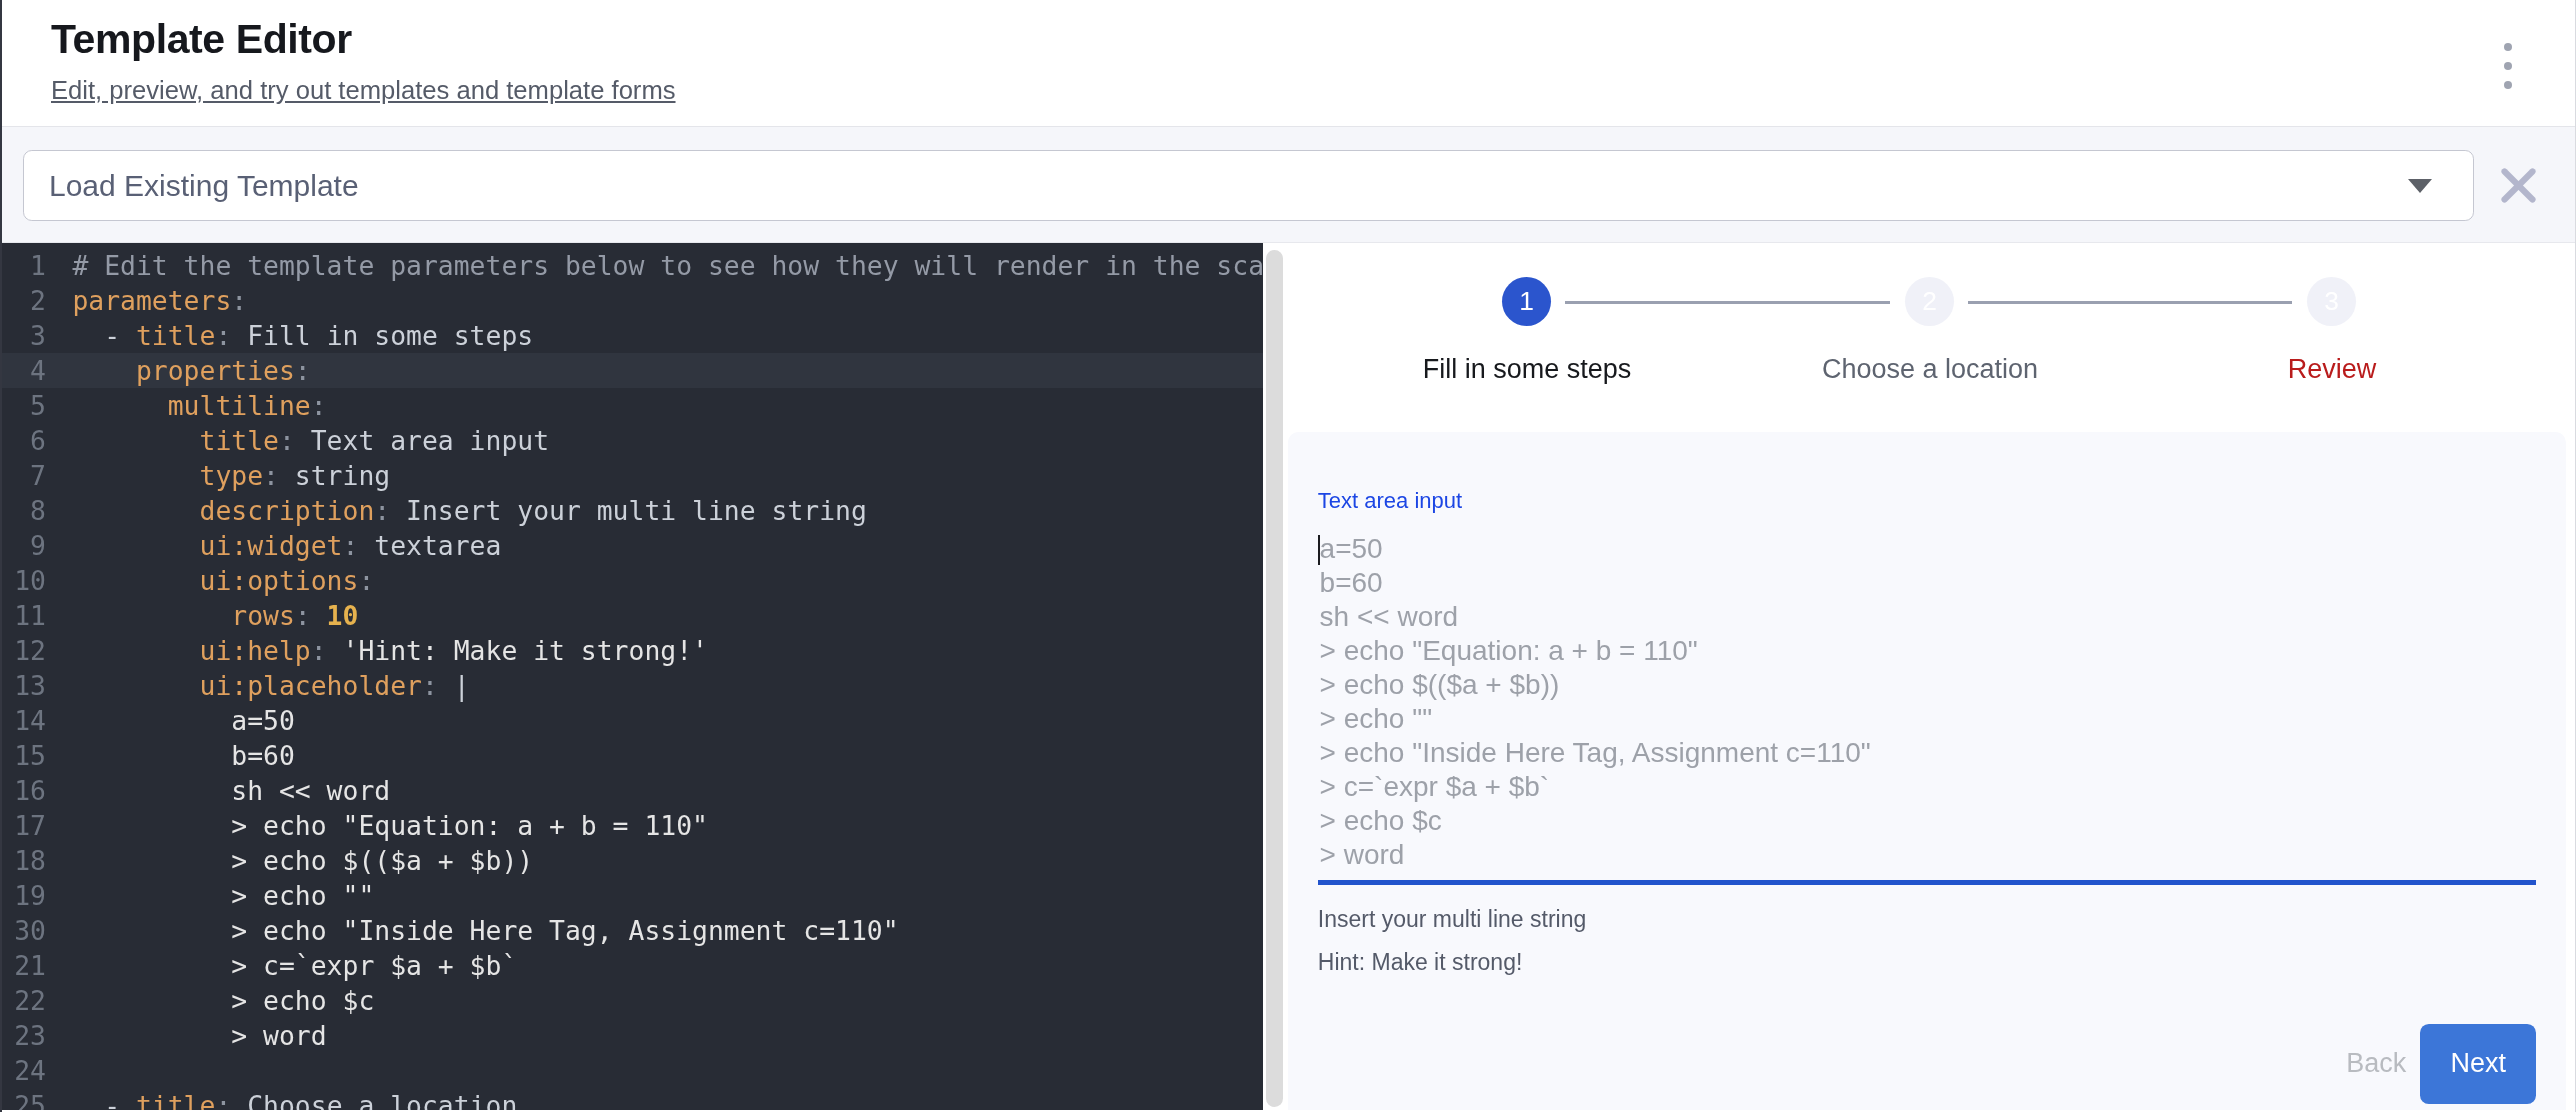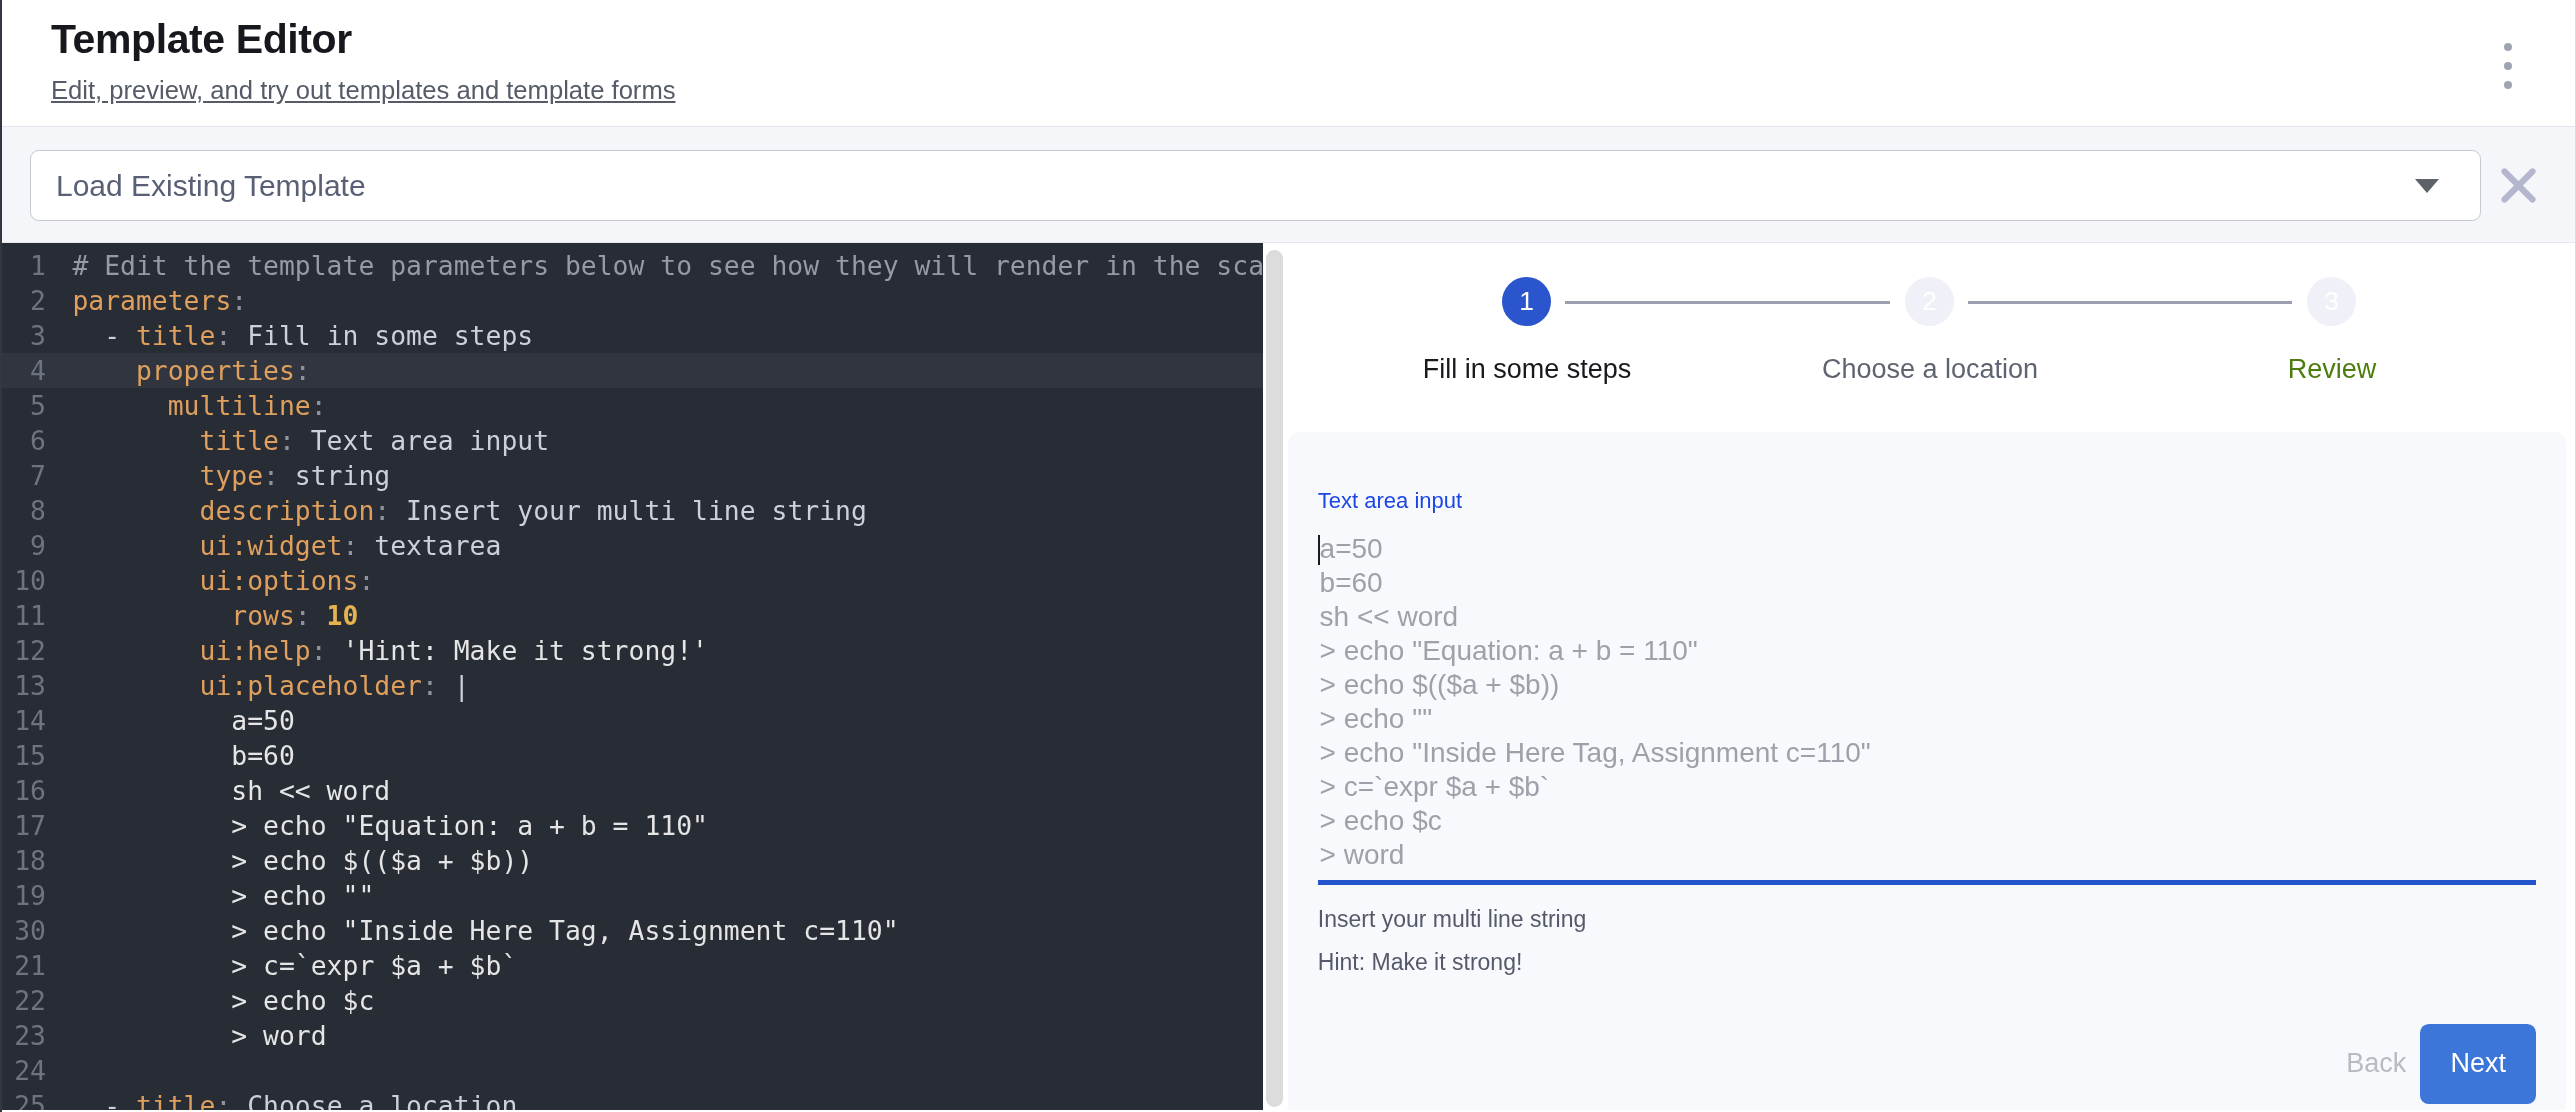--- a/index.html
+++ b/index.html
@@ -10,21 +10,21 @@
   
   .hdr{position:relative;height:127px;box-sizing:border-box;border-bottom:1.8px solid #e4e5ea;background:#ffffff;}
   .hdr-title{position:absolute;left:49px;top:16px;font-size:41px;font-weight:700;color:#16181d;letter-spacing:-0.4px;}
   .hdr-sub{position:absolute;left:49px;top:76px;font-size:25.6px;color:#555b68;text-decoration:underline;}
   .kebab{position:absolute;right:48px;top:37px;width:39px;height:58px;display:flex;flex-direction:column;
          align-items:center;justify-content:center;gap:10.6px;cursor:pointer;}
   .kebab i{width:8px;height:8px;border-radius:50%;background:#9fa4b1;display:block;}
 
   
   .loadrow{position:relative;height:116px;background:#f5f6fa;box-sizing:border-box;border-bottom:1.8px solid #e7e8ed;}
-  .select{position:absolute;left:28px;top:23px;width:2451px;height:71px;box-sizing:border-box;background:#ffffff;
+  .select{position:absolute;left:21px;top:23px;width:2451px;height:71px;box-sizing:border-box;background:#ffffff;
           border:1.8px solid #c5c7d1;border-radius:8.8px;display:flex;align-items:center;
           padding:0 62px 0 25px;font-size:30px;color:#596075;cursor:pointer;}
   .select .caret{position:absolute;right:41px;top:28px;width:0;height:0;
           border-left:12.3px solid transparent;border-right:12.3px solid transparent;border-top:14px solid #5d6168;}
   .clear-x{position:absolute;right:32px;top:34px;width:49px;height:49px;cursor:pointer;}
   .clear-x svg{width:49px;height:49px;}
 
   
   .main{display:flex;height:867px;}
 
@@ -53,21 +53,21 @@
                align-items:center;justify-content:center;font-size:26.4px;color:#ffffff;cursor:pointer;}
   .step-1{left:216px;background:#2b55cd;}
   .step-2{left:619px;background:#f0f1f8;}
   .step-3{left:1021px;background:#f0f1f8;}
   .conn{position:absolute;top:58px;height:2.6px;background:#9aa0b0;}
   .conn-1{left:279px;width:325px;}
   .conn-2{left:682px;width:324px;}
   .step-label{position:absolute;top:111px;transform:translateX(-50%);font-size:27px;white-space:nowrap;}
   .lbl-1{left:241px;color:#17191d;}
   .lbl-2{left:644px;color:#5e6470;}
-  .lbl-3{left:1046px;color:#4d7c0f;}
+  .lbl-3{left:1046px;color:#b91c1c;}
 
   
   .card{position:absolute;left:1.8px;right:8.8px;top:189px;bottom:0;background:#f8f9fd;
         border-radius:10.6px 10.6px 0 0;box-sizing:border-box;padding:56px 30px 0 30px;}
   .field-label{font-size:22px;color:#1c46e4;margin-bottom:17.6px;}
   .ta{position:relative;padding-left:1.8px;cursor:text;}
   .ta-caret{position:absolute;left:0;top:3.5px;width:2.6px;height:30px;background:#1b1b1f;}
   .ta-line{font-size:28px;line-height:34px;color:#9da1a9;white-space:pre;}
   .underline{height:4.4px;background:#2254cc;margin-top:8.8px;}
   .desc{margin-top:21px;font-size:23px;color:#545a69;}

